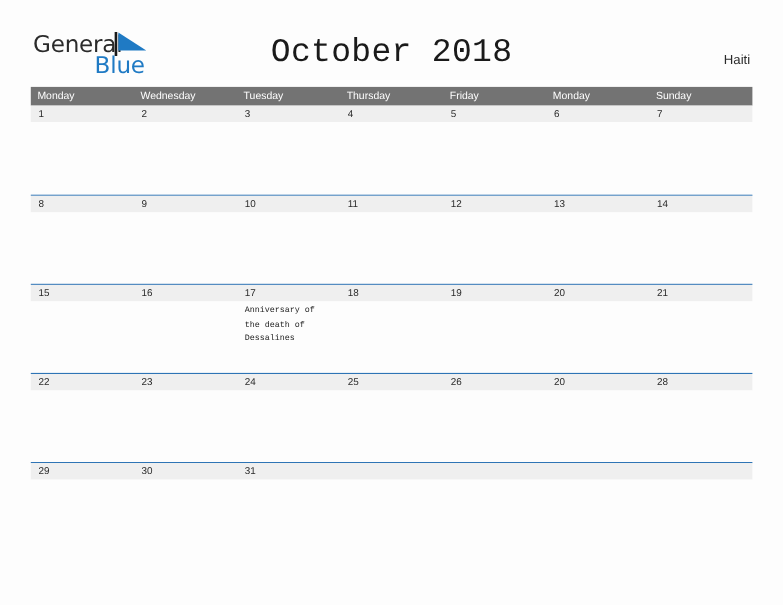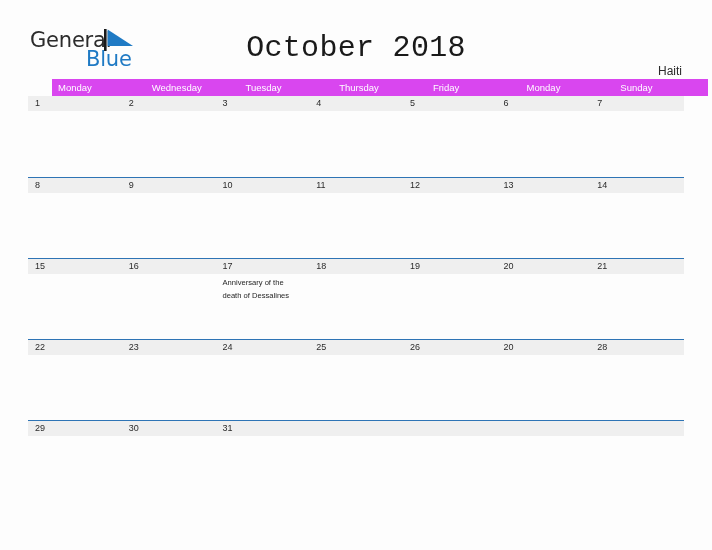--- a/index.html
+++ b/index.html
@@ -78,37 +78,35 @@
     font-weight: 400;
     letter-spacing: 0.3px;
   }
 
   .country {
     position: absolute;
     right: 30px;
     top: 47px;
     font-size: 12px;
     color: #2b2b2b;
-    margin-top: 17px;
   }
 
   
   .calendar {
     position: absolute;
     left: 28px;
     top: 79px;
     width: 656px;
   }
 
   .weekday-row {
     display: flex;
     width: 656px;
     height: 17px;
-    background: #d946ef;
-    margin-left: 24px;
+    background: #737373;
   }
   .weekday {
     flex: 1 1 0;
     min-width: 0;
     color: #ffffff;
     font-size: 9.5px;
     line-height: 17px;
     padding-left: 6px;
     box-sizing: border-box;
     font-family: "Liberation Sans Narrow", "Liberation Sans", sans-serif;
@@ -151,21 +149,21 @@
     background: #fdfdfd;
   }
   .ev-cell {
     flex: 1 1 0;
     min-width: 0;
     padding: 3px 8px 0 7px;
     box-sizing: border-box;
     font-size: 7.6px;
     line-height: 12.6px;
     color: #1f1f1f;
-    font-family: Liberation Sans, sans-serif;
+    font-family: Liberation Mono, monospace;
     word-wrap: break-word;
   }
 </style>
 </head>
 <body>
 
 <div class="page">
 
   <div class="header">
 

